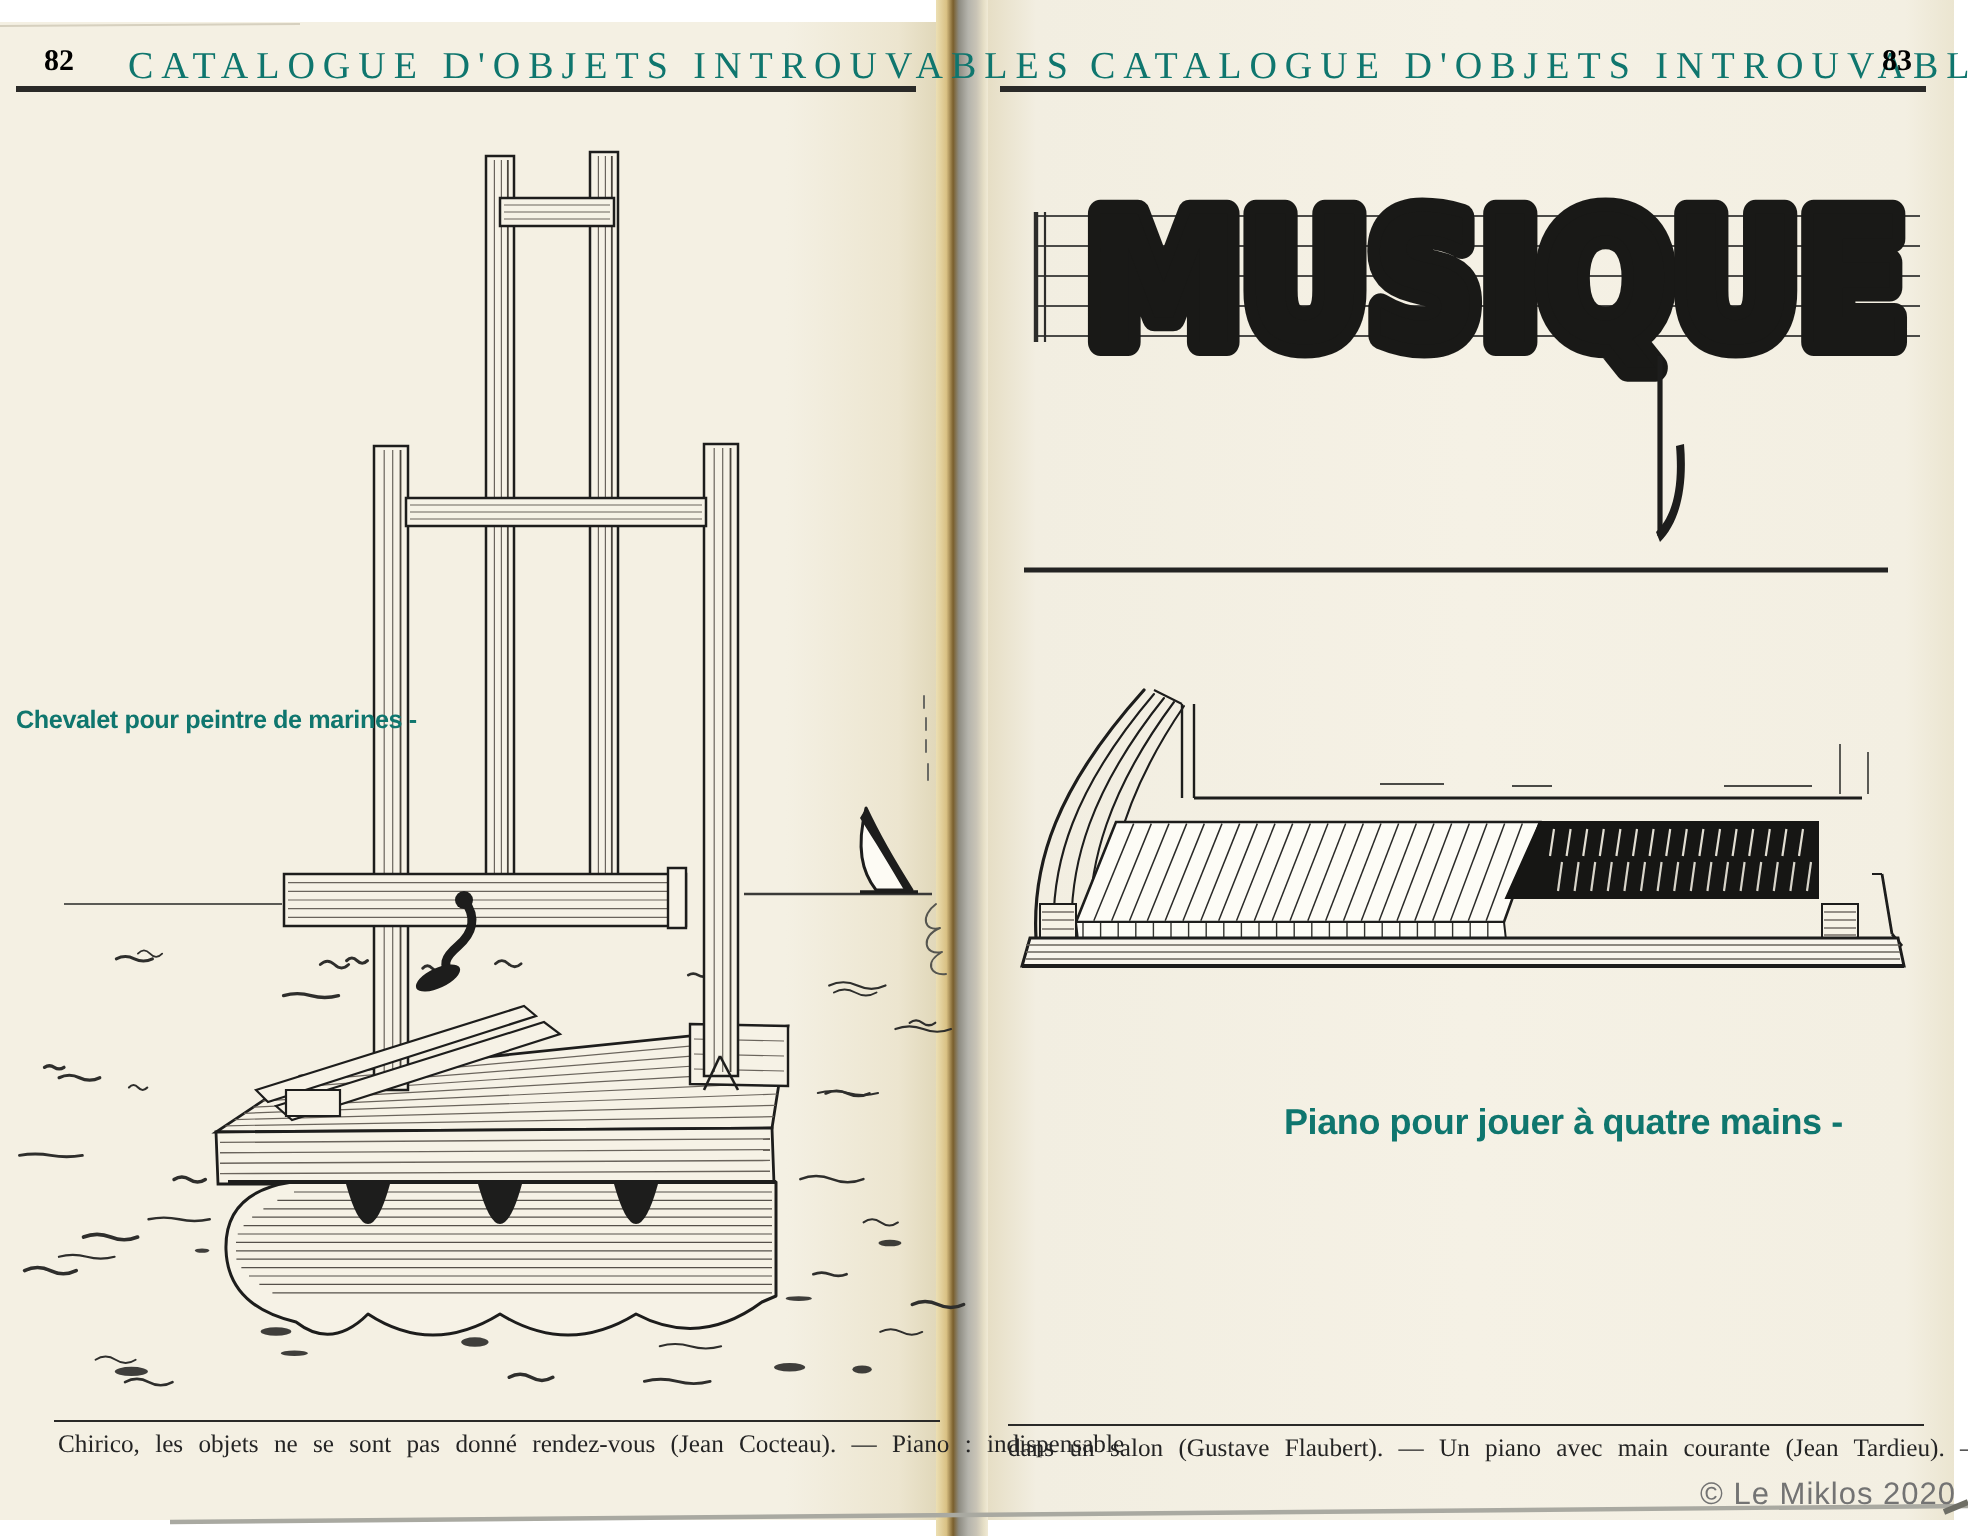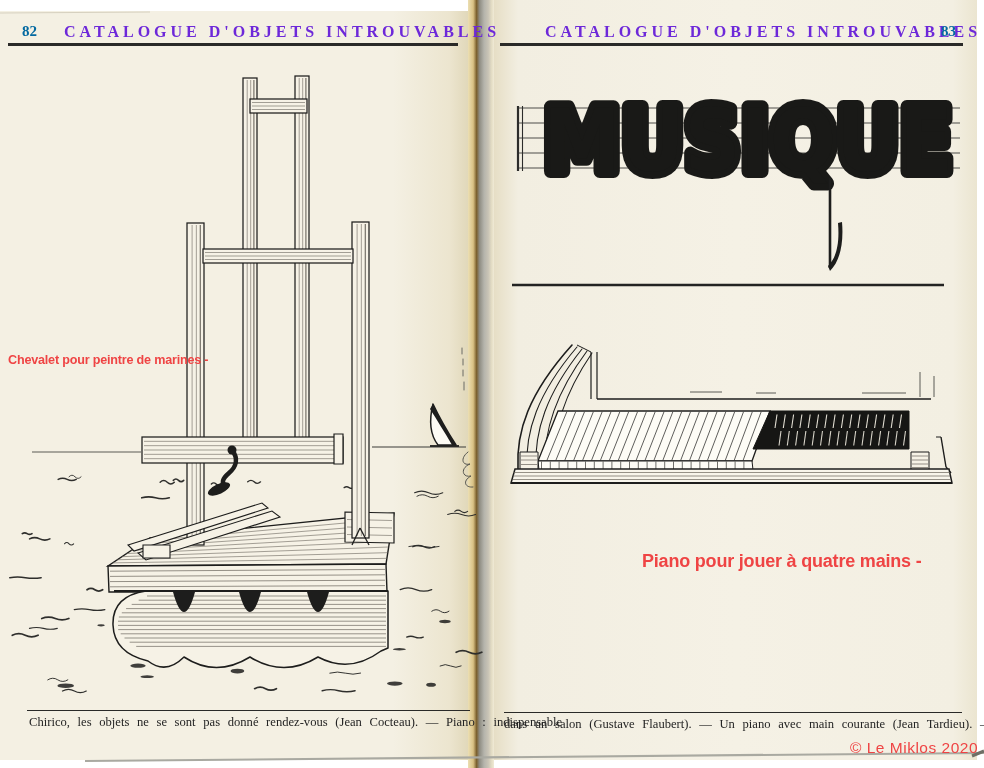--- a/index.html
+++ b/index.html
@@ -7,31 +7,31 @@
        font-family:"Liberation Sans",sans-serif;overflow:hidden;}
   .page{position:absolute;z-index:0;}
   .page-left{left:0;top:11px;width:468px;height:749px;
      background:linear-gradient(90deg,#f4f0e3 0%,#f4f0e3 84%,#ece5cf 96%,#e1d8ba 100%);}
   .page-right{left:494px;top:0;width:483px;height:760px;
      background:linear-gradient(90deg,#e6dec5 0%,#f2eee1 5%,#f5f1e5 50%,#f3efe2 95%,#ebe5d0 100%);}
   .gutter{position:absolute;left:468px;top:0;width:26px;height:768px;z-index:0;
      background:linear-gradient(90deg,#ecdfb3 0%,#d9c184 20%,#7a5f2d 33%,#8e8c82 44%,#b5b4ac 62%,#c9c4b6 78%,#e6dfc6 92%,#f0ead6 100%);}
   #art{position:absolute;left:0;top:0;z-index:1;pointer-events:none;}
   .txt{position:absolute;z-index:2;color:#1c1c1c;}
-  .hdr-title{font-family:"Liberation Serif",serif;font-weight:bold;font-size:16px;
-     letter-spacing:4px;color:#6d28d9;white-space:nowrap;}
-  .hdr-num{font-family:"Liberation Serif",serif;font-weight:bold;font-size:15px;color:#0369a1;}
+  .hdr-title{font-family:"Liberation Serif",serif;font-weight:normal;font-size:19px;
+     letter-spacing:4px;color:#0f766e;white-space:nowrap;}
+  .hdr-num{font-family:"Liberation Serif",serif;font-weight:bold;font-size:15px;color:#000000;}
   .rule{position:absolute;z-index:2;background:#2a2a28;}
-  .article{font-size:12.4px;line-height:1.28;text-align:justify;color:#ef4444;}
+  .article{font-size:12.4px;line-height:1.28;text-align:justify;color:#0f766e;}
   .article .ttl{font-weight:bold;white-space:nowrap;font-size:12.6px;letter-spacing:-0.2px;}
   .article-r{font-size:13px;line-height:1.3;}
   .article-r .ttl{font-size:18px;}
   .ftr{font-family:"Liberation Serif",serif;font-size:12.6px;color:#242424;
      word-spacing:4.5px;white-space:nowrap;}
-  .watermark{font-size:15.5px;color:#ef4444;letter-spacing:0.5px;}
+  .watermark{font-size:15.5px;color:#737373;letter-spacing:0.5px;}
 </style>
 </head>
 <body>
 
 <div class="page page-left"></div>
 <div class="page page-right"></div>
 <div class="gutter"></div>
 
 <svg id="art" width="984" height="768" viewBox="0 0 984 768">
   <g id="staffG">

